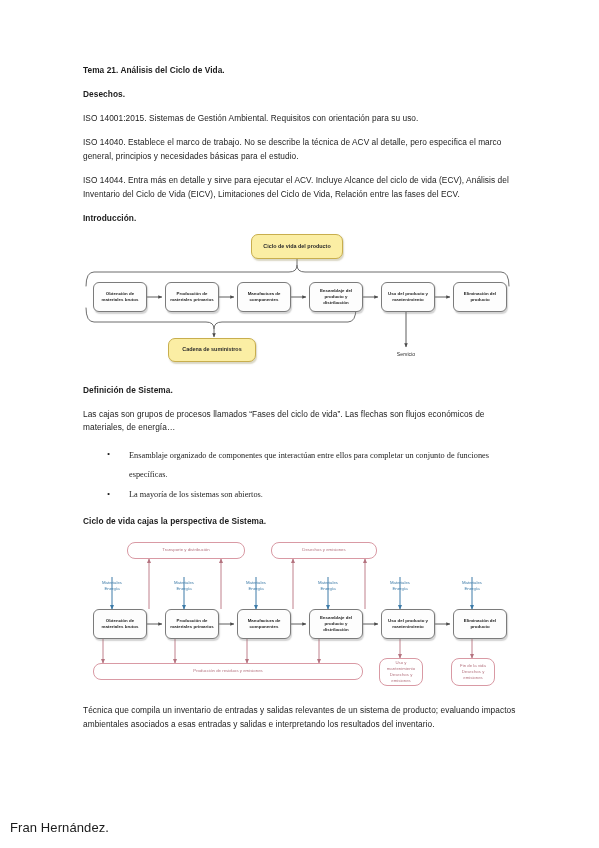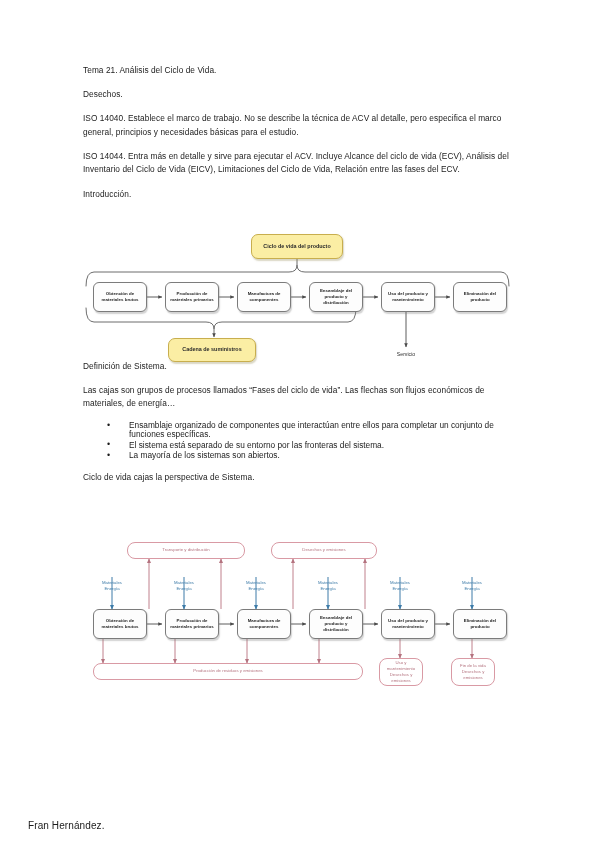--- a/index.html
+++ b/index.html
@@ -29,48 +29,49 @@
   }
   p.para {
     font-size: 8.3px;
     line-height: 13.6px;
     margin: 0 0 10.5px 0;
     text-align: left;
     letter-spacing: 0.06px;
     color: #1c1c1c;
   }
   p.bold {
-    font-weight: normal;
+    font-weight: bold;
   }
   ul.bullets {
     margin: 2px 0 11px 0;
     padding: 0 0 0 24px;
     list-style: none;
   }
   ul.bullets li {
     font-size: 8.3px;
-    line-height: 9px;
+    line-height: 19px;
     margin: 0 0 1.5px 0;
     position: relative;
     padding-left: 22px;
     color: #1c1c1c;
+    font-family: Liberation Serif, serif;
   }
   ul.bullets li:before {
     content: "\2022";
     position: absolute;
     left: 0;
     top: -0.5px;
     font-size: 9px;
     color: #1c1c1c;
   }
   .footer {
     position: absolute;
-    left: 28px;
+    left: 10px;
     top: 820px;
-    font-size: 10px;
+    font-size: 13px;
     color: #1c1c1c;
     letter-spacing: 0.1px;
   }
 
   
   .diagram {
     position: relative;
   }
   #diagram-1 {
     position: absolute;
@@ -168,44 +169,45 @@
 <body>
 
 <div class="page">
 
   <div class="content">
 
     <p class="para bold">Tema 21. Análisis del Ciclo de Vida.</p>
 
     <p class="para bold">Desechos.</p>
 
+    <p class="para">ISO 14001:2015. Sistemas de Gestión Ambiental. Requisitos con orientación para su uso.</p>
 
     <p class="para">ISO 14040. Establece el marco de trabajo. No se describe la técnica de ACV al detalle, pero especifica el marco general, principios y necesidades básicas para el estudio.</p>
 
     <p class="para">ISO 14044. Entra más en detalle y sirve para ejecutar el ACV. Incluye Alcance del ciclo de vida (ECV), Análisis del Inventario del Ciclo de Vida (EICV), Limitaciones del Ciclo de Vida, Relación entre las fases del ECV.</p>
 
     <p class="para bold">Introducción.</p>
 
     <div style="height:148px"></div>
 
     <p class="para bold">Definición de Sistema.</p>
 
     <p class="para">Las cajas son grupos de procesos llamados “Fases del ciclo de vida”. Las flechas son flujos económicos de materiales, de energía…</p>
 
     <ul class="bullets">
       <li>Ensamblaje organizado de componentes que interactúan entre ellos para completar un conjunto de funciones específicas.</li>
-      <li>El sistema está separado de su entorno por las fronteras del sistema.</li>
       <li>La mayoría de los sistemas son abiertos.</li>
     </ul>
 
     <p class="para bold">Ciclo de vida cajas la perspectiva de Sistema.</p>
 
     <div style="height:165px"></div>
 
 
+    <p class="para">Técnica que compila un inventario de entradas y salidas relevantes de un sistema de producto; evaluando impactos ambientales asociados a esas entradas y salidas e interpretando los resultados del inventario.</p>
 
   </div>
 
   <div class="diagram" id="diagram-1">
 
     <svg class="svg-layer" viewBox="0 0 440 152" preserveAspectRatio="none">
       <defs>
         <marker id="ah-gray" markerWidth="5" markerHeight="5" refX="4.2" refY="2" orient="auto">
           <path d="M0,0 L4.4,2 L0,4 z" fill="#4a4a4a"></path>
         </marker>

